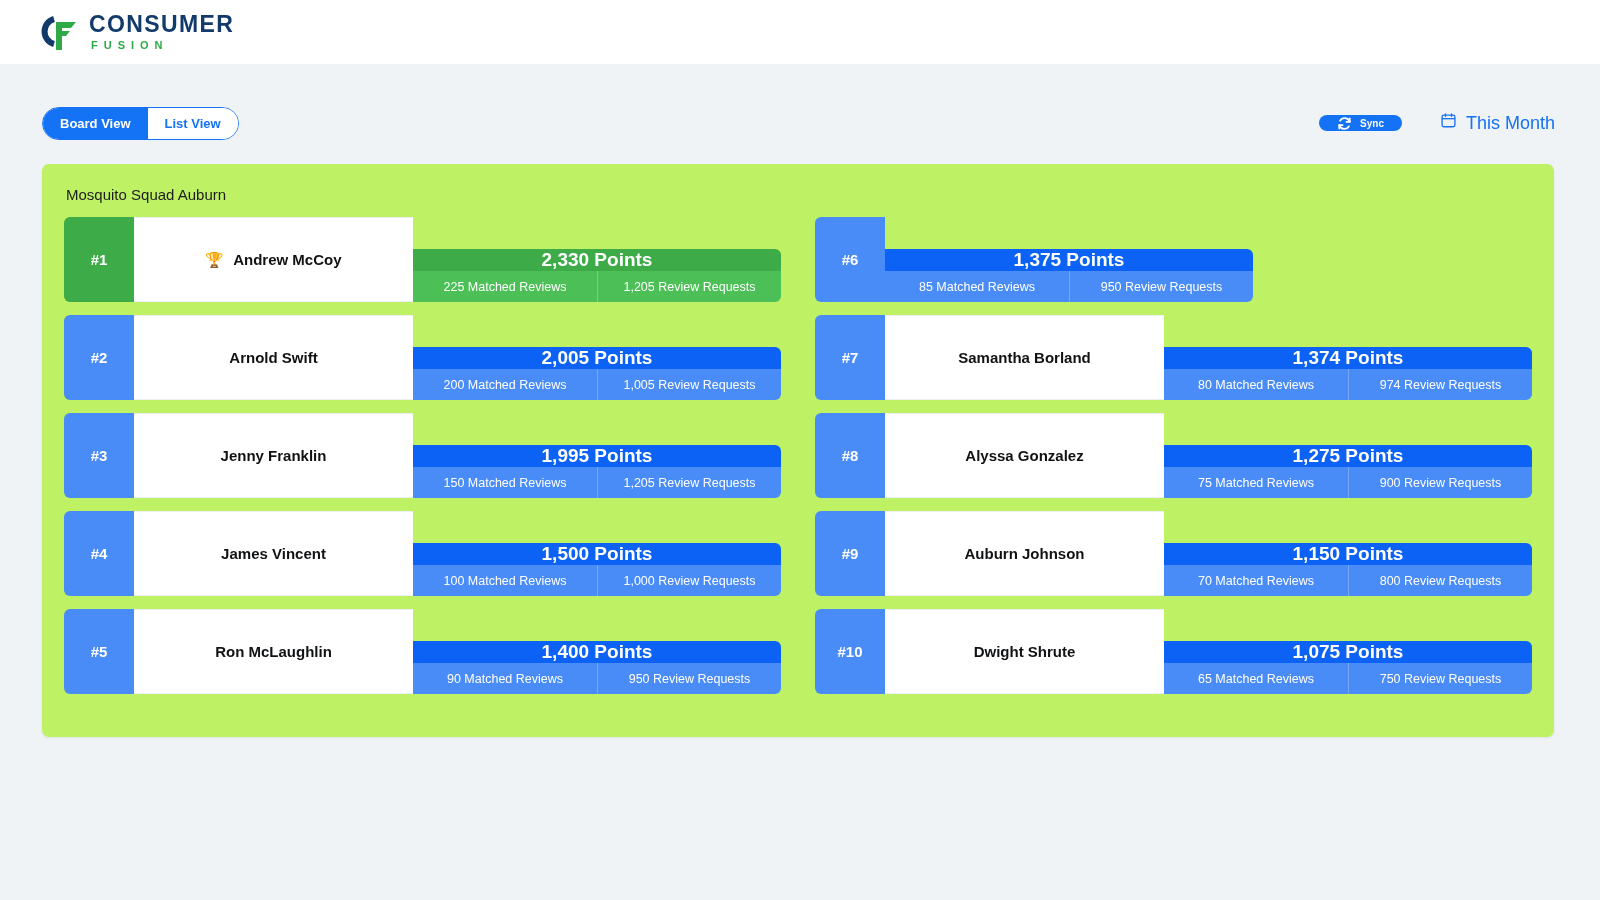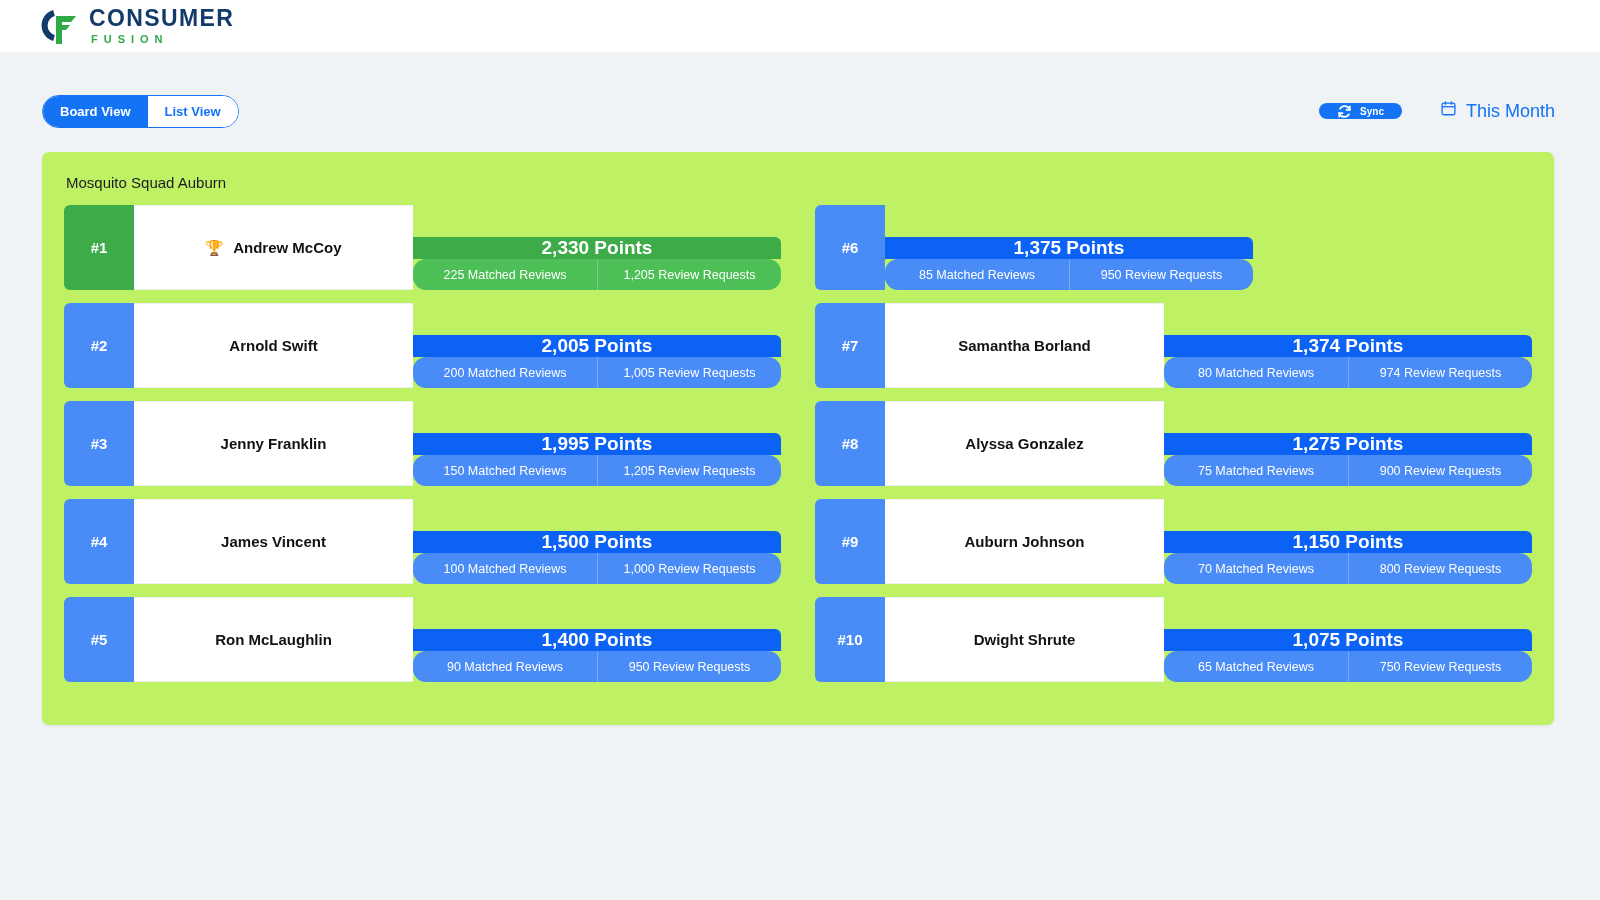--- a/index.html
+++ b/index.html
@@ -5,21 +5,21 @@
   * { box-sizing: border-box; margin: 0; padding: 0; }
   html, body {
     width: 1600px; height: 900px;
     background: #eff3f5;
     font-family: "Liberation Sans", sans-serif;
     overflow: hidden;
   }
 
   
   .app-header {
-    height: 52px;
+    height: 64px;
     background: #ffffff;
     display: flex;
     align-items: center;
     padding-left: 40px;
   }
   .logo { display: flex; align-items: center; gap: 7px; }
   .logo-mark { width: 42px; height: 38px; display: block; }
   .logo-text { display: flex; flex-direction: column; line-height: 1; }
   .logo-top {
     font-size: 23px; font-weight: bold; letter-spacing: 1.4px;
@@ -123,21 +123,21 @@
     display: flex; flex-direction: column;
     border-radius: 0 6px 6px 0;
     overflow: hidden;
     margin-top: 32px;
   }
   .points-bar {
     flex: 1 1 auto;
     display: flex; align-items: center; justify-content: center;
     color: #ffffff; font-size: 19px; font-weight: bold;
   }
-  .stats-bar { height: 34px; display: flex; border-radius: 13px; }
+  .stats-bar { height: 34px; display: flex; }
   .stat {
     flex: 1 1 50%;
     display: flex; align-items: center; justify-content: center;
     color: #ffffff; font-size: 12.5px;
     white-space: nowrap;
   }
   .stat + .stat { border-left: 1px solid rgba(255,255,255,.25); }
 
   .rank-row.gold .points-bar { background: #3cab48; }
   .rank-row.gold .stats-bar  { background: #4cbf56; }

